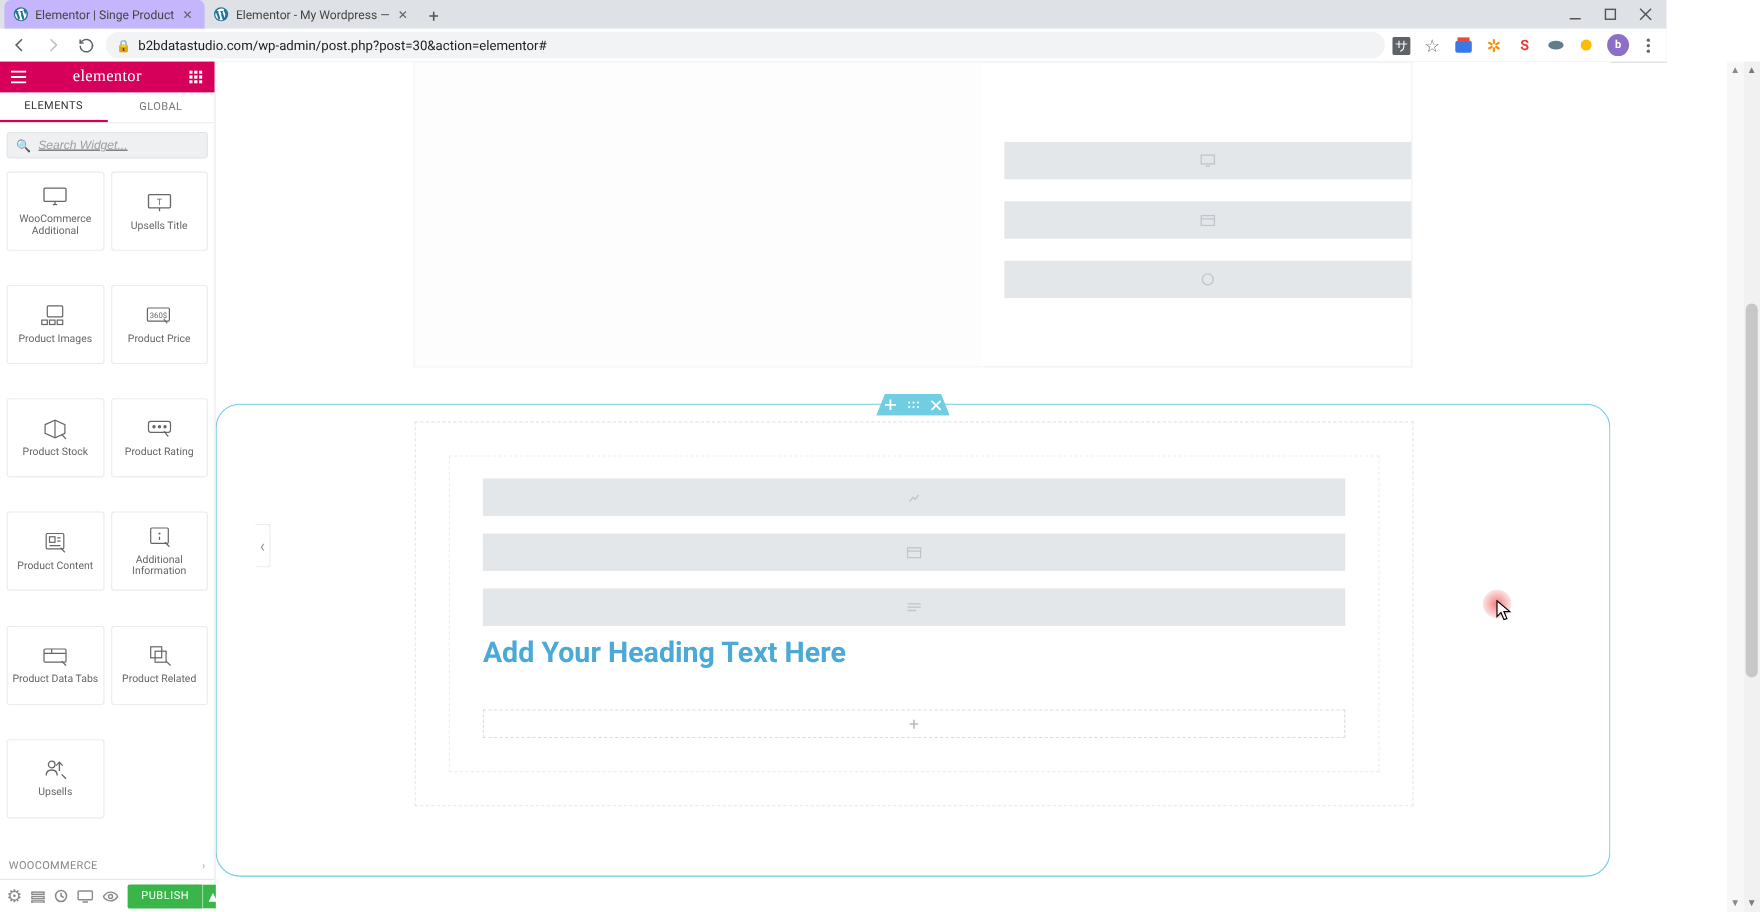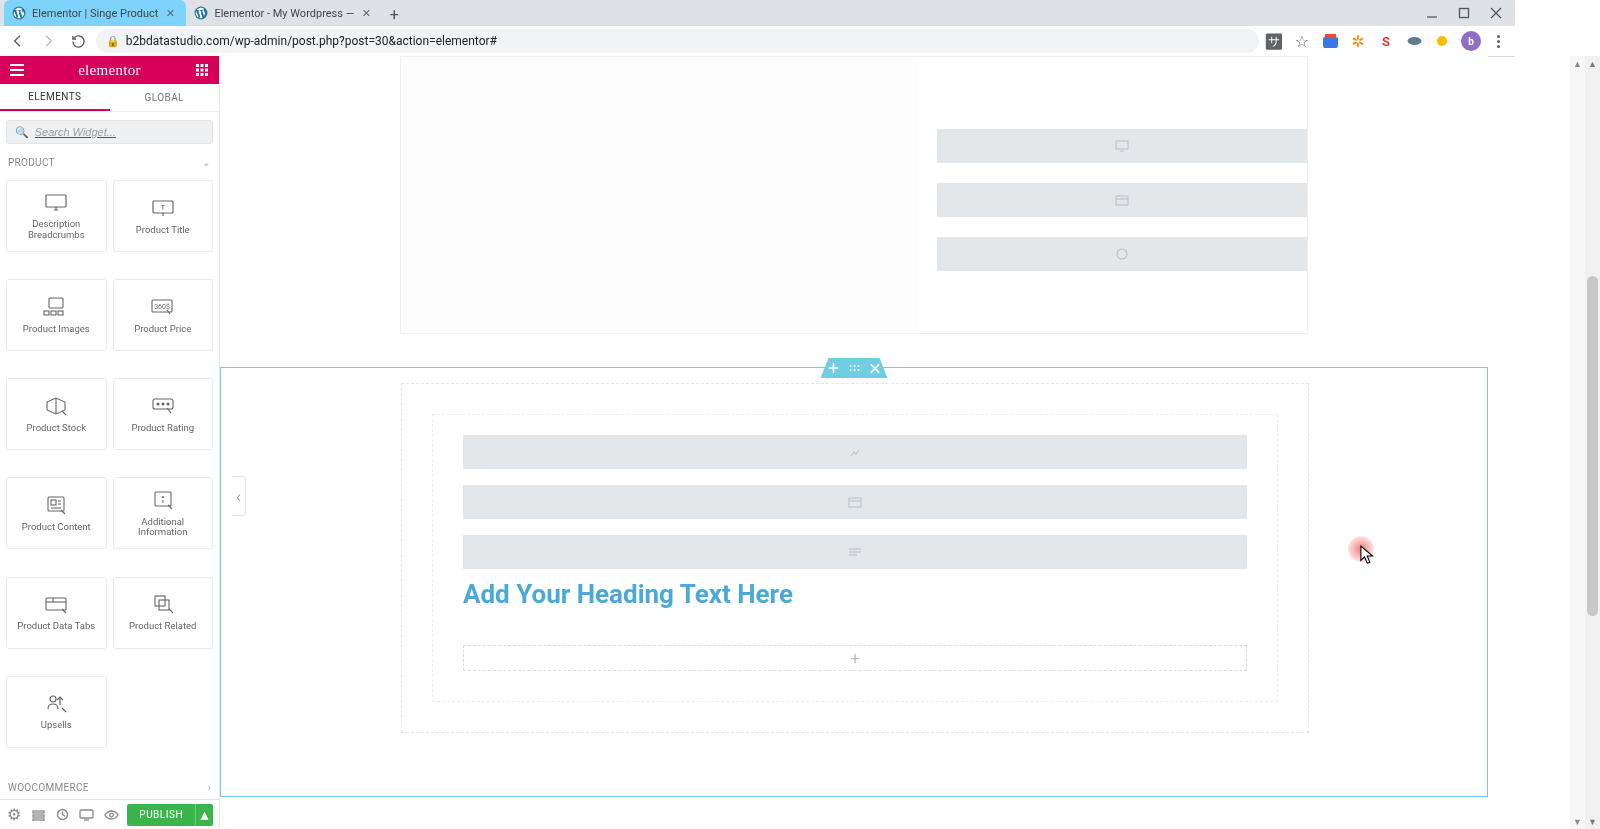--- a/index.html
+++ b/index.html
@@ -3,21 +3,21 @@
 <meta charset="utf-8">
 <style>
   * { box-sizing: border-box; margin: 0; padding: 0; }
   html, body { height: 100%; font-family: -apple-system, BlinkMacSystemFont, "Segoe UI", Roboto, Arial, sans-serif; background:#fff; }
   body { width:1600px; height:829px; overflow:hidden; position:relative; }
 
   
   .browser-chrome { width:1515px; border-bottom:1px solid #dcdcdc; position:absolute; left:0; top:0; background:#dee1e6; }
   .tab-strip { height:26px; display:flex; align-items:flex-end; padding-left:4px; }
   .tab { display:flex; align-items:center; height:26px; padding:0 10px 0 8px; font-size:11px; color:#444; border-top-left-radius:6px; border-top-right-radius:6px; max-width:200px; gap:6px; }
-  .tab.active { background:#7dd3fc; }
+  .tab.active { background:#c4b5fd; }
   .tab .favicon { width:14px; height:14px; display:inline-flex; align-items:center; justify-content:center; }
   .tab .favicon svg { width:14px; height:14px; }
   .tab .tab-title { white-space:nowrap; overflow:hidden; text-overflow:ellipsis; max-width:140px; }
   .tab .tab-close { width:12px; height:12px; display:inline-flex; align-items:center; justify-content:center; color:#666; }
   .newtab { width:24px; height:24px; display:flex; align-items:center; justify-content:center; color:#555; font-size:16px; }
   .window-controls { position:absolute; right:0; top:0; height:26px; display:flex; align-items:center; gap:18px; padding:0 12px; }
   .window-controls span { width:14px; height:14px; display:inline-flex; align-items:center; justify-content:center; color:#555; }
 
   .addr-bar { height:30px; background:#ffffff; display:flex; align-items:center; padding:0 6px; gap:6px; width:1515px; }
   .nav-btn { width:24px; height:24px; display:inline-flex; align-items:center; justify-content:center; color:#5f6368; border-radius:50%; }
@@ -26,21 +26,21 @@
   .addr-right { display:flex; align-items:center; gap:10px; padding-right:4px; }
   .ext { width:18px; height:18px; display:inline-flex; align-items:center; justify-content:center; }
   .avatar-circle { width:20px;height:20px;border-radius:50%;background:#8e6fc7;color:#fff;font-size:10px;display:flex;align-items:center;justify-content:center;font-weight:bold;}
   .kebab { width:14px; display:flex; flex-direction:column; gap:2px; align-items:center; }
   .kebab i{width:3px;height:3px;background:#5f6368;border-radius:50%;}
 
   
   .page { position:absolute; top:56px; left:0; right:0; bottom:0; display:flex; }
 
   
-  .el-panel { width:220px; background:#fff; border-right:1px solid #e6e6e6; display:flex; flex-direction:column; }
+  .el-panel { width:196px; background:#fff; border-right:1px solid #e6e6e6; display:flex; flex-direction:column; }
   .el-header { height:28px; background:#d6005b; color:#fff; display:flex; align-items:center; justify-content:space-between; padding:0 8px; }
   .el-header .hamburger, .el-header .apps { width:18px; height:18px; display:inline-flex; align-items:center; justify-content:center; }
   .el-header .logo { font-family:"Comic Sans MS","Segoe Script",cursive; font-size:15px; letter-spacing:.3px; }
   .el-tabs { display:flex; height:28px; border-bottom:1px solid #eee; }
   .el-tab { flex:1; font-size:10px; letter-spacing:.4px; display:flex; align-items:center; justify-content:center; color:#777; cursor:pointer; }
   .el-tab.active { color:#333; border-bottom:2px solid #d6005b;text-align:center; }
   .el-search { margin:8px 6px 6px; height:24px; background:#eef0f2; border:1px solid #e2e4e6; border-radius:3px; display:flex; align-items:center; gap:6px; padding:0 8px; }
   .el-search input { border:none; background:transparent; outline:none; font-size:11px; color:#555; width:100%;text-decoration:underline; }
   .el-search input::placeholder { color:#9aa0a6; font-style:italic; }
   .el-group-header { height:24px; display:flex; align-items:center; justify-content:space-between; padding:0 8px; font-size:10px; color:#888; letter-spacing:.3px; cursor:pointer; }
@@ -53,21 +53,21 @@
   .el-bottom .bicon { width:18px;height:18px; display:inline-flex;align-items:center;justify-content:center;color:#8a8a8a; }
   .publish-wrap { margin-left:auto; display:flex; align-items:center; height:22px; }
   .publish-btn { background:#39b54a; color:#fff; font-size:10px; letter-spacing:.5px; padding:0 12px; height:22px; display:flex; align-items:center; border-radius:2px 0 0 2px; }
   .publish-caret { background:#39b54a; color:#fff; height:22px; width:18px; display:flex; align-items:center; justify-content:center; border-left:1px solid rgba(255,255,255,.3); border-radius:0 2px 2px 0;}
 
   .panel-collapse { position:absolute; left:232px; top:420px; width:14px; height:40px; background:#fff; border:1px solid #e6e6e6; border-left:none; border-radius:0 3px 3px 0; display:flex;align-items:center;justify-content:center;color:#999; z-index:5;}
 
   
   .canvas-wrap { position:relative; flex:1; overflow:hidden; }
   .canvas-scroll { position:absolute; left:0; top:0; width:1268px; height:100%; overflow:hidden; background:#fff;}
-  .section { position:relative; }
+  .section { position:relative;border-radius:22px; }
 
   .upper-section { height:311px; border-bottom:none; }
   .upper-inner { position:absolute; left:180px; top:0; width:908px; height:278px; display:flex; gap:20px; border:1px solid #f0f0f0;}
   .upper-col1 { flex:1; background:#fdfdfd; }
   .upper-col2 { width:370px; display:flex; flex-direction:column; gap:20px; padding-top:72px; }
   .ph-bar-sm { height:34px; background:#e4e7ea; display:flex; align-items:center; justify-content:center; color:#bfc5cb; }
 
   .editing-section { position:relative; border:1px solid #71cde1; margin-top:0; height:430px;}
   .section-toolbar { position:absolute; left:50%; top:-10px; transform:translateX(-50%); height:20px; background:#71cde1; display:flex; align-items:center; padding:0 8px; gap:10px; border-radius:3px 3px 0 0; clip-path: polygon(12% 0, 88% 0, 100% 100%, 0 100%);}
   .section-toolbar span{color:#fff; display:inline-flex;}
@@ -220,44 +220,40 @@
       </span>
     </div>
     <div class="el-tabs">
       <div class="el-tab active">ELEMENTS</div>
       <div class="el-tab">GLOBAL</div>
     </div>
     <div class="el-search">
       <span class="search-glyph">🔍</span>
       <input type="text" placeholder="Search Widget..." style="">
     </div>
-    <div class="el-group-header">
-      <span>PRODUCT</span>
-      <span class="chevron">⌄</span>
-    </div>
 
     <div class="el-grid">
       <div class="el-widget">
         <span class="wicon">
             <svg width="24" height="18" fill="none" stroke="#666" stroke-width="1.2">
               <rect x="2" y="2" width="20" height="12" rx="1"></rect>
               <polyline points="12 14 12 17 10 17 14 17"></polyline>
             </svg>
           </span>
-        <span class="wlabel">Description Breadcrumbs</span>
+        <span class="wlabel">WooCommerce Additional</span>
       </div>
       <div class="el-widget">
         <span class="wicon">
             <svg width="24" height="18" fill="none" stroke="#666" stroke-width="1.2">
               <rect x="2" y="2" width="20" height="12" rx="1"></rect>
               <text x="12" y="11" font-size="8" text-anchor="middle" fill="#666" stroke="none">T</text>
               <polyline points="12 14 12 17"></polyline>
             </svg>
           </span>
-        <span class="wlabel">Product Title</span>
+        <span class="wlabel">Upsells Title</span>
       </div>
       <div class="el-widget">
         <span class="wicon">
             <svg width="26" height="20" fill="none" stroke="#666" stroke-width="1.1">
               <rect x="6" y="1" width="14" height="10" rx="1"></rect>
               <rect x="1" y="14" width="5" height="4"></rect>
               <rect x="8" y="14" width="5" height="4"></rect>
               <rect x="15" y="14" width="5" height="4"></rect>
             </svg>
           </span>

